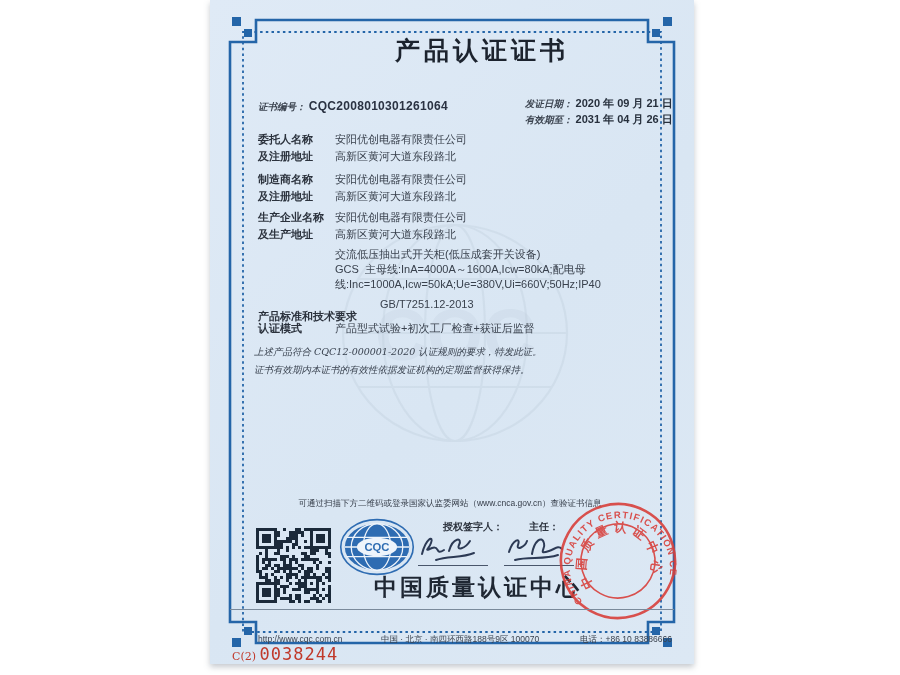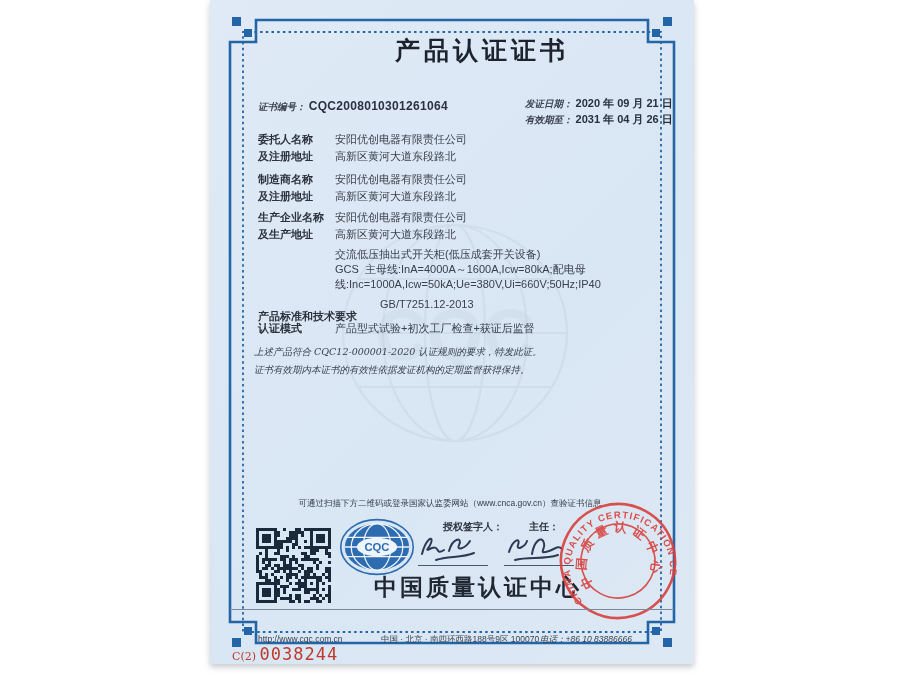--- a/index.html
+++ b/index.html
@@ -493,21 +493,21 @@
         <textPath href="#seal-arc-en" startOffset="2">CHINA  QUALITY  CERTIFICATION  CENTRE</textPath>
       </text>
       <text font-size="12.5" font-weight="bold" fill="#d8403c" letter-spacing="5">
         <textPath href="#seal-arc-cn" startOffset="4">中国质量认证中心</textPath>
       </text>
     </svg>
 
     <div class="abs rule"></div>
     <div class="abs foot" style="left:48px;">http://www.cqc.com.cn</div>
     <div class="abs foot" style="left:130px;width:240px;text-align:center;">中国 · 北京 · 南四环西路188号9区    100070</div>
-    <div class="abs foot" style="left:330px;width:132px;text-align:left;font-style:italic;">电话：+86 10 83886666</div>
+    <div class="abs foot" style="left:330px;width:132px;text-align:right;">电话：+86 10 83886666</div>
 
     <div class="abs serial">
       <span>C(2)</span>
       <span class="serialnum">0038244</span>
     </div>
 
   </div>
 </div>
 
 </body></html>

